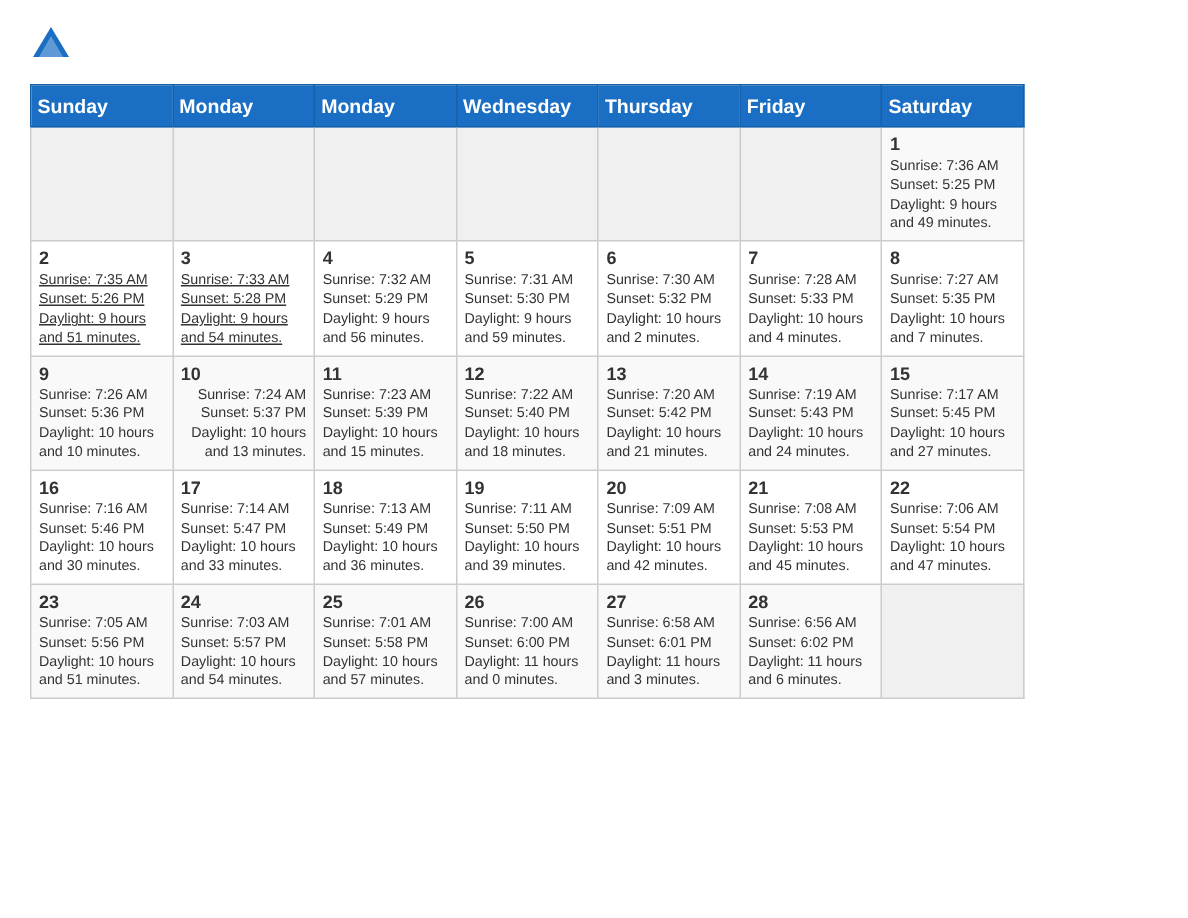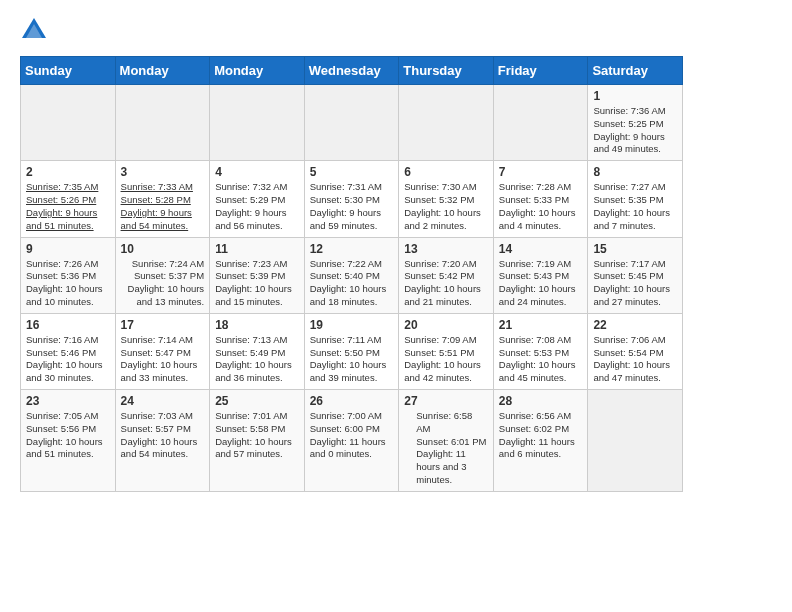--- a/index.html
+++ b/index.html
@@ -292,21 +292,21 @@
 Daylight: 10 hours and 57 minutes.</div>
           </td>
           <td>
             <span class="day-num">26</span>
             <div class="day-info" style="white-space: pre-line;">Sunrise: 7:00 AM
 Sunset: 6:00 PM
 Daylight: 11 hours and 0 minutes.</div>
           </td>
           <td>
             <span class="day-num">27</span>
-            <div class="day-info" style="white-space: pre-line; margin-left: 12px;">Sunrise: 6:58 AM
+            <div class="day-info" style="white-space: pre-line;">Sunrise: 6:58 AM
 Sunset: 6:01 PM
 Daylight: 11 hours and 3 minutes.</div>
           </td>
           <td>
             <span class="day-num">28</span>
             <div class="day-info" style="white-space: pre-line;">Sunrise: 6:56 AM
 Sunset: 6:02 PM
 Daylight: 11 hours and 6 minutes.</div>
           </td>
           <td class="empty-cell"></td>

